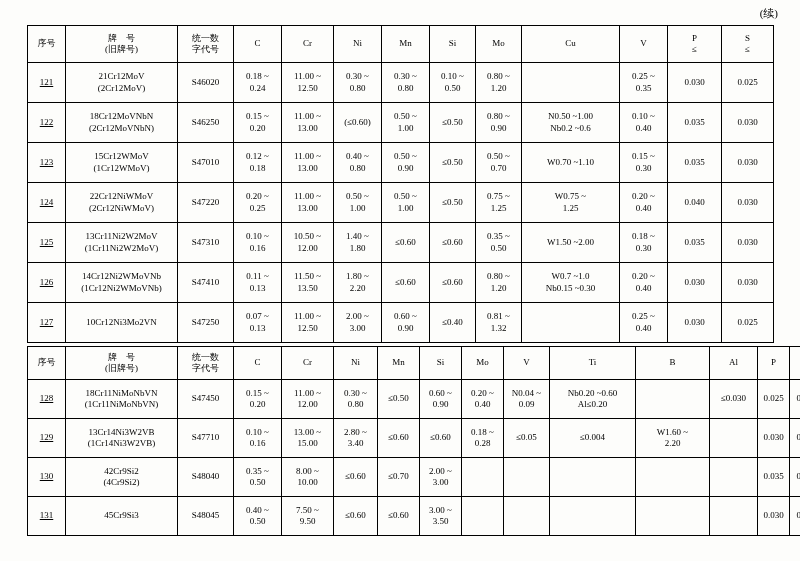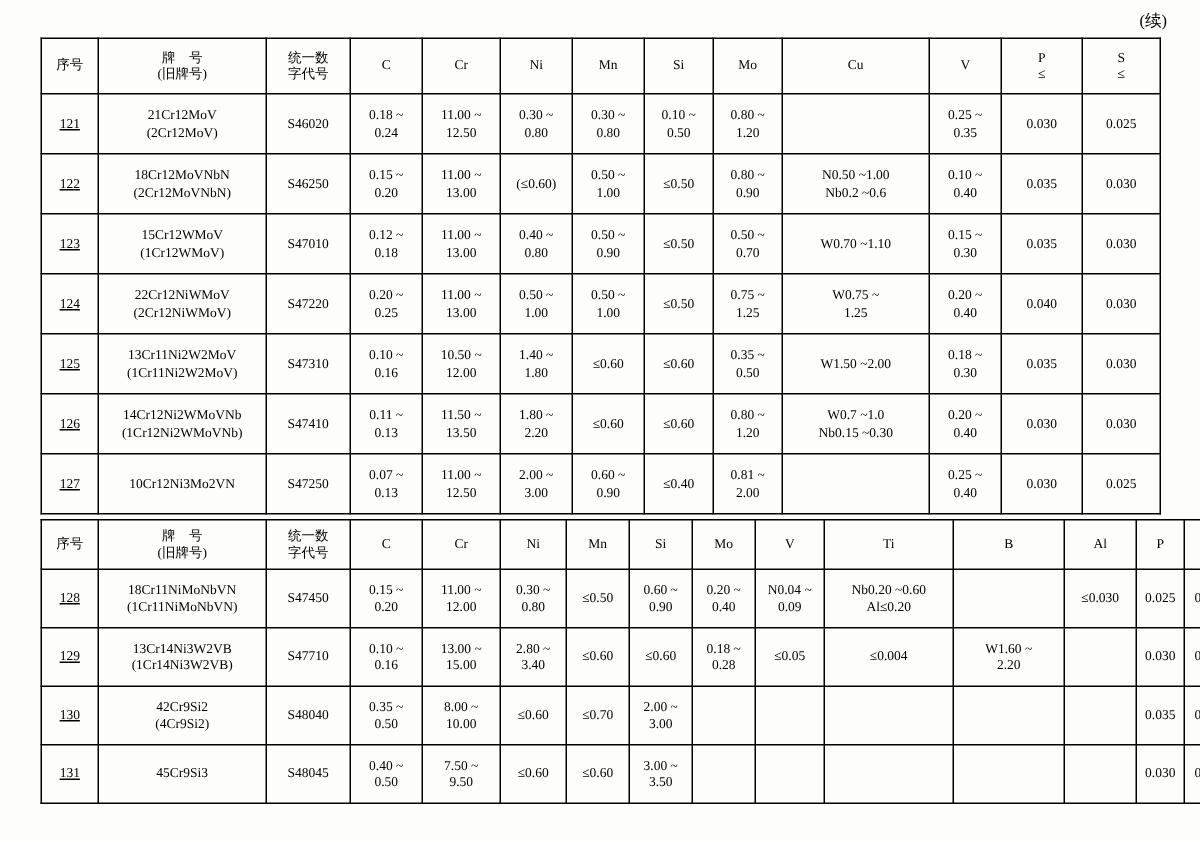--- a/index.html
+++ b/index.html
@@ -390,21 +390,21 @@
           </td>
           <td class="rng two-line">
             <span>0.60 ~</span>
             <span>0.90</span>
           </td>
           <td class="rng two-line">
             <span>≤0.40</span>
           </td>
           <td class="rng two-line">
             <span>0.81 ~</span>
-            <span>2.00</span>
+            <span>1.32</span>
           </td>
           <td class="rng two-line">
             <span></span>
           </td>
           <td class="rng two-line">
             <span>0.25 ~</span>
             <span>0.40</span>
           </td>
           <td>0.030</td>
           <td>0.025</td>

